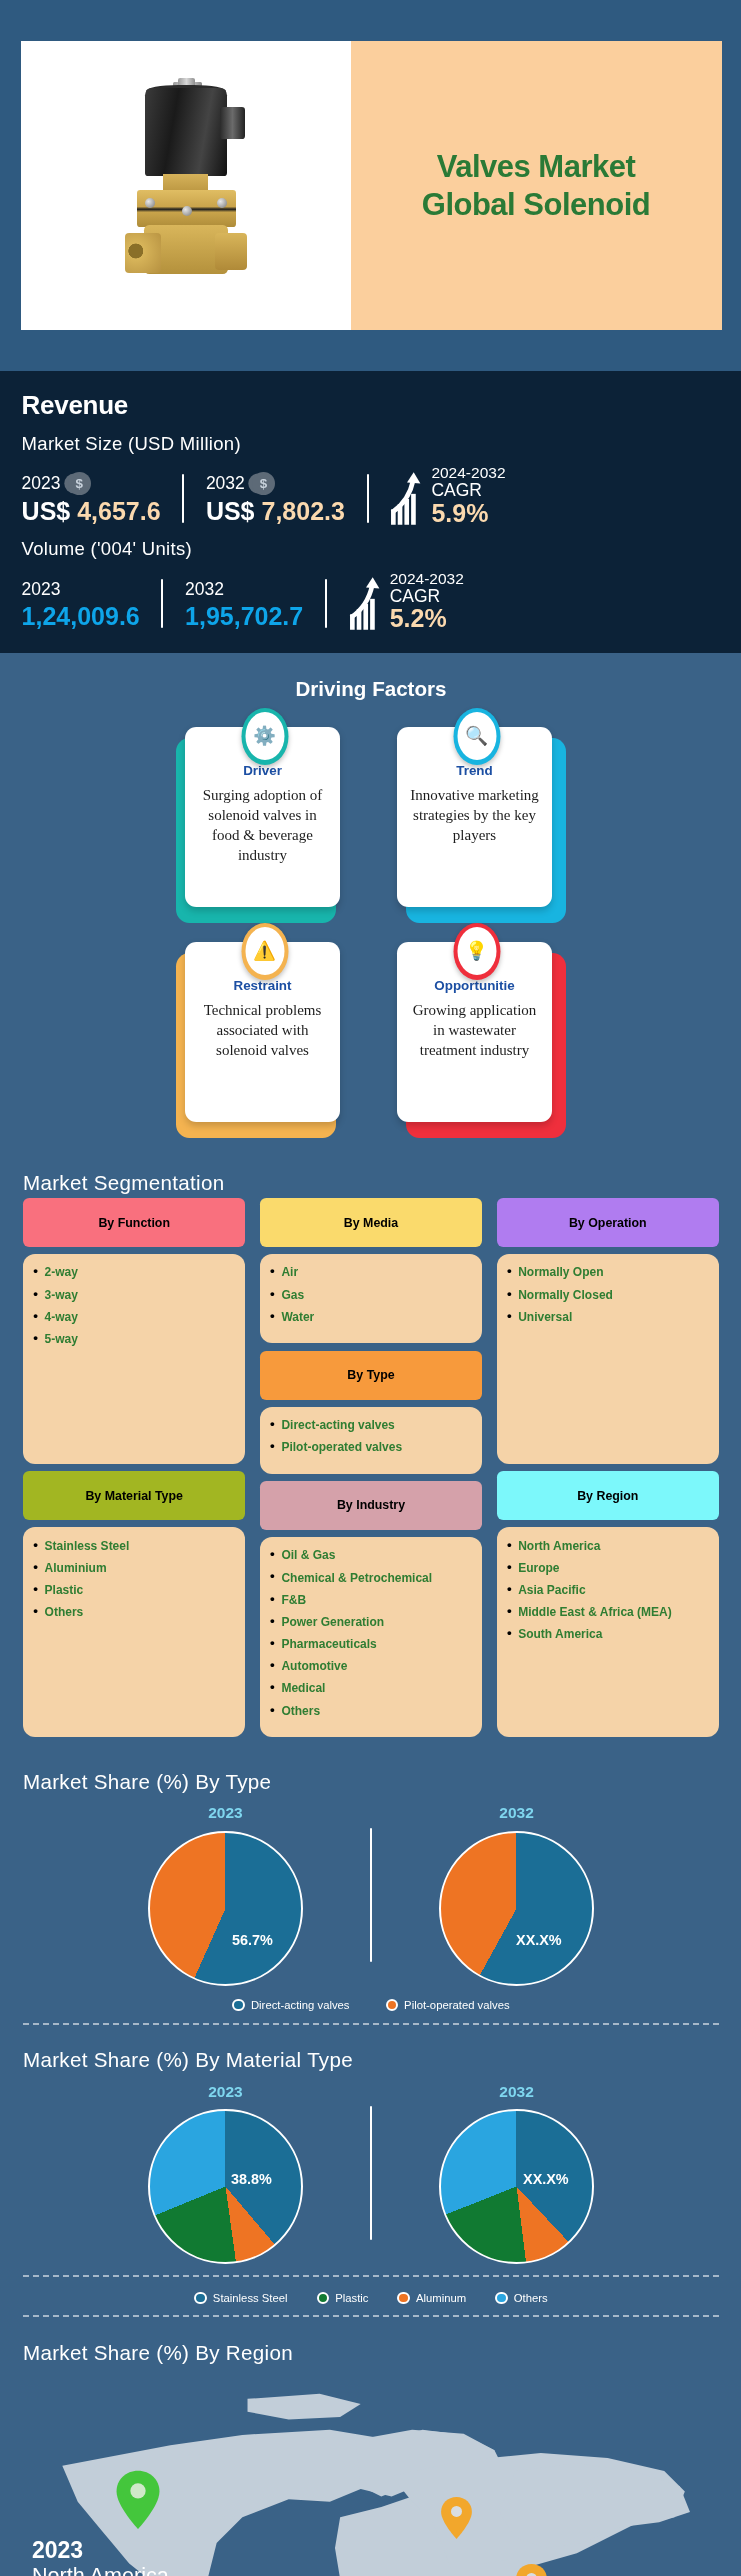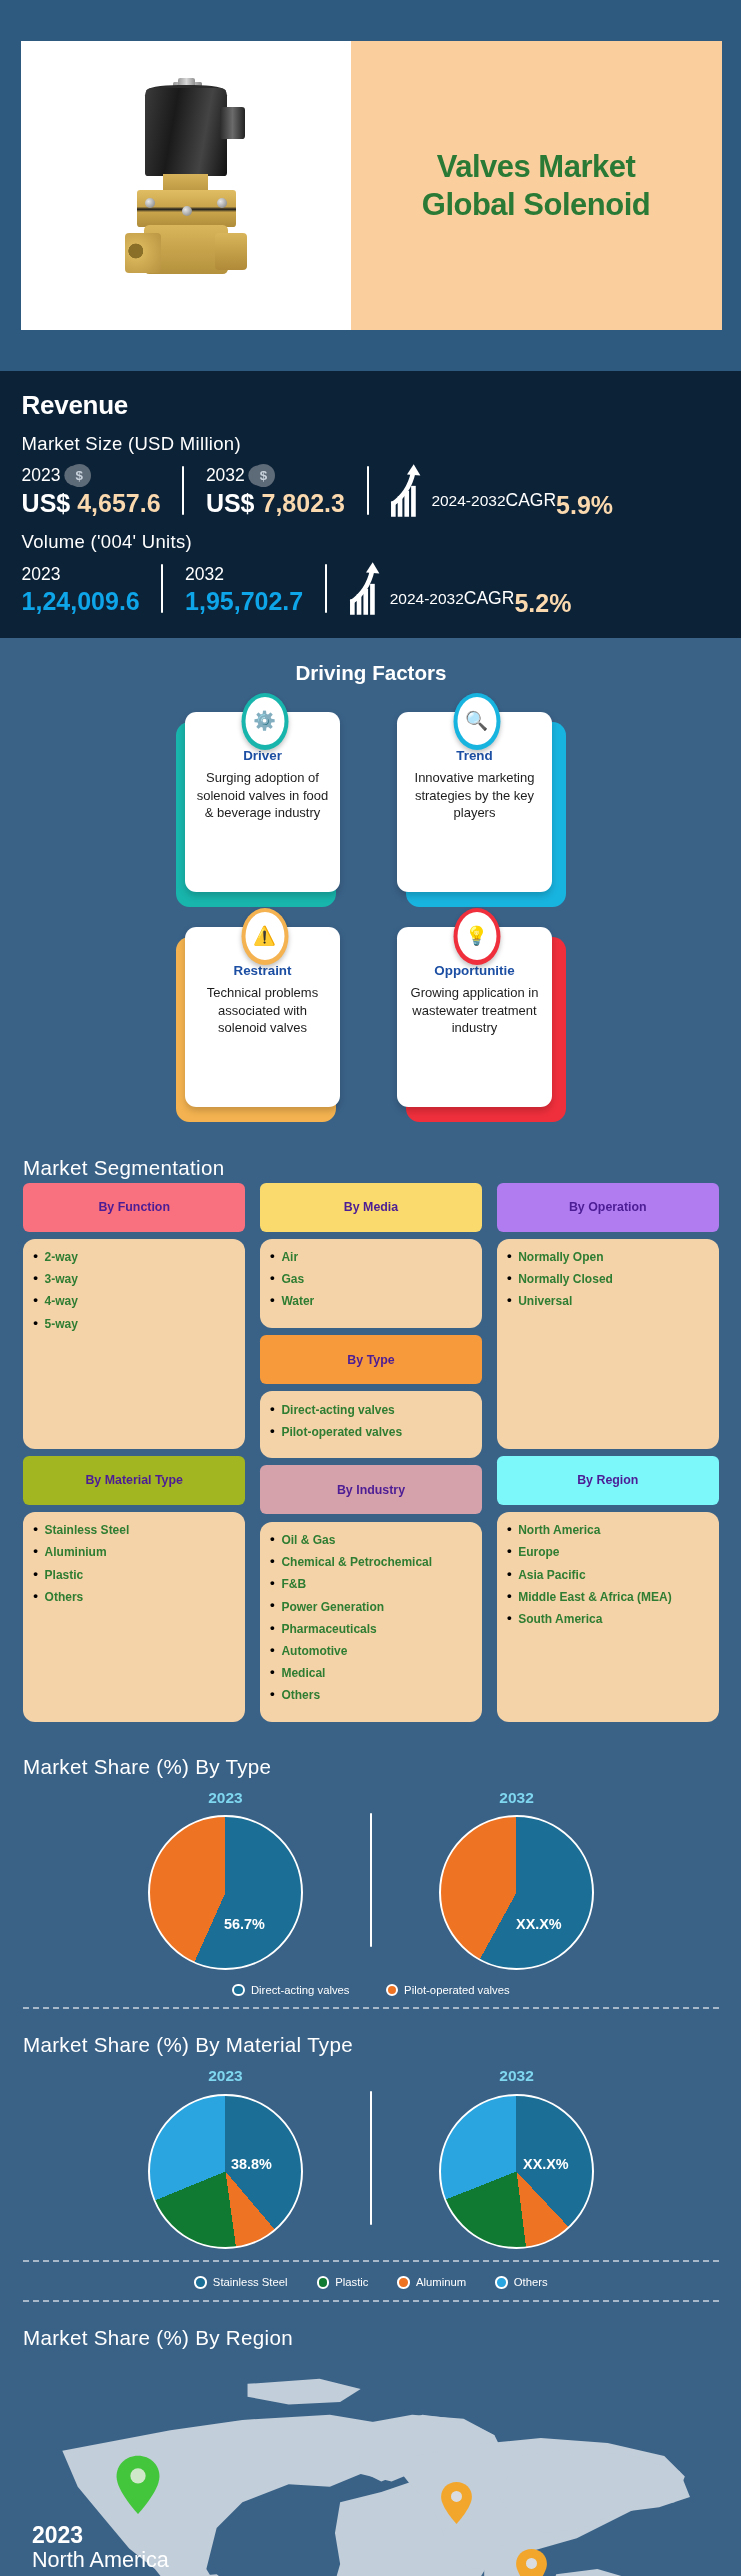--- a/index.html
+++ b/index.html
@@ -81,21 +81,21 @@
   .revenue h2 { color:#fff; font-size:26px; font-weight:bold; letter-spacing:-0.3px; }
   .rev-sub { color:#fff; font-size:18.5px; font-weight:300; margin-top:12.4px; letter-spacing:0.3px;}
   .stat-row { display:flex; align-items:flex-end; margin-top:9.3px; }
   .stat-block { display:flex; flex-direction:column; }
   .stat-year { color:#fff; font-size:17.5px; display:flex; align-items:center; gap:7.2px; }
   .stat-val { font-size:25px; font-weight:bold; color:#fff; white-space:nowrap; margin-top:2.1px;}
   .stat-val .amt { color:#fbd9ae; }
   .stat-val.plain { color:#0ea5e9; }
   .divider-v { width:2.1px; height:49px; background:#fff; margin:0 21.6px 3.1px 21.6px; border-radius:1px;}
   .cagr-wrap { display:flex; align-items:flex-end; gap:7.2px; }
-  .cagr-txt { display:flex; flex-direction:row; }
+  .cagr-txt { display:flex; flex-direction:column; }
   .cagr-range { color:#fff; font-size:15.5px; }
   .cagr-label { color:#fff; font-size:17.5px; line-height:1; }
   .cagr-val { color:#fbd9ae; font-size:25px; font-weight:bold; line-height:1.05; }
   .coin {
     width:23px; height:23px; border-radius:50%; background:#5d6a77;
     display:inline-flex; align-items:center; justify-content:center;
     color:#c8d2dc; font-size:13.4px; font-weight:bold; box-shadow:-5.2px 0 0 -1.5px #5d6a77;
   }
 
   
@@ -121,29 +121,29 @@
     position:absolute; left:50%; transform:translateX(-50%); top:2.1px;
     width:47px; height:57px; border-radius:50%; z-index:3;
     display:flex; align-items:center; justify-content:center;
     box-shadow:0 2.6px 5.2px rgba(0,0,0,.25);
   }
   .factor .bubble-in {
     width:39px; height:48px; border-radius:50%; background:#fff;
     display:flex; align-items:center; justify-content:center; font-size:18.5px;
   }
   .factor h3 { font-size:13.4px; color:#1c4fa3; margin-bottom:6.2px; }
-  .factor p { font-size:13px; color:#1d1d1d; line-height:1.35; }
+  .factor p { font-size:15px; color:#1d1d1d; line-height:1.35;font-family:Liberation Serif, serif; }
 
   
   .seg { padding:2.1px 23px 15.5px; }
   .seg-grid { display:grid; grid-template-columns:repeat(3,1fr); column-gap:14.4px; }
   .seg-col { display:flex; flex-direction:column; gap:7.2px; }
   .seg-head {
     border-radius:6.2px; text-align:center; font-size:12.4px; font-weight:bold;
-    color:#4c1d95; padding:17.5px 4.1px;
+    color:#000000; padding:17.5px 4.1px;
   }
   .seg-list {
     background:#f5d3a8; border-radius:12px; padding:11.3px 10.3px; flex:1;
   }
   .seg-list li { list-style:none; color:#2f7d32; font-weight:bold; font-size:12px;
     margin-bottom:8.2px; position:relative; padding-left:11.3px; }
   .seg-list li:before { content:"•"; color:#000; position:absolute; left:0; font-size:13.4px; top:-2.1px;}
   .seg-col.mid { gap:7.2px; }
 
   
@@ -399,21 +399,21 @@
     </div>
   </div>
 
   <div>
     <div class="sec-title-left">Market Share (%) By Type</div>
     <div class="pies">
       <div class="pie-block">
         <div class="pie-year">2023</div>
         <div class="pie-wrap">
           <div class="pie" style="background:conic-gradient(#1b6e96 0 204.1deg,#ee7423 204.1deg 360deg)"></div>
-          <span class="pie-lbl" style="left:76px;top:101px">56.7%</span>
+          <span class="pie-lbl" style="left:84px;top:101px">56.7%</span>
         </div>
       </div>
       <div class="pie-div"></div>
       <div class="pie-block">
         <div class="pie-year">2032</div>
         <div class="pie-wrap">
           <div class="pie" style="background:conic-gradient(#1b6e96 0 208.8deg,#ee7423 208.8deg 360deg)"></div>
           <span class="pie-lbl" style="left:77px;top:101px">XX.X%</span>
         </div>
       </div>

